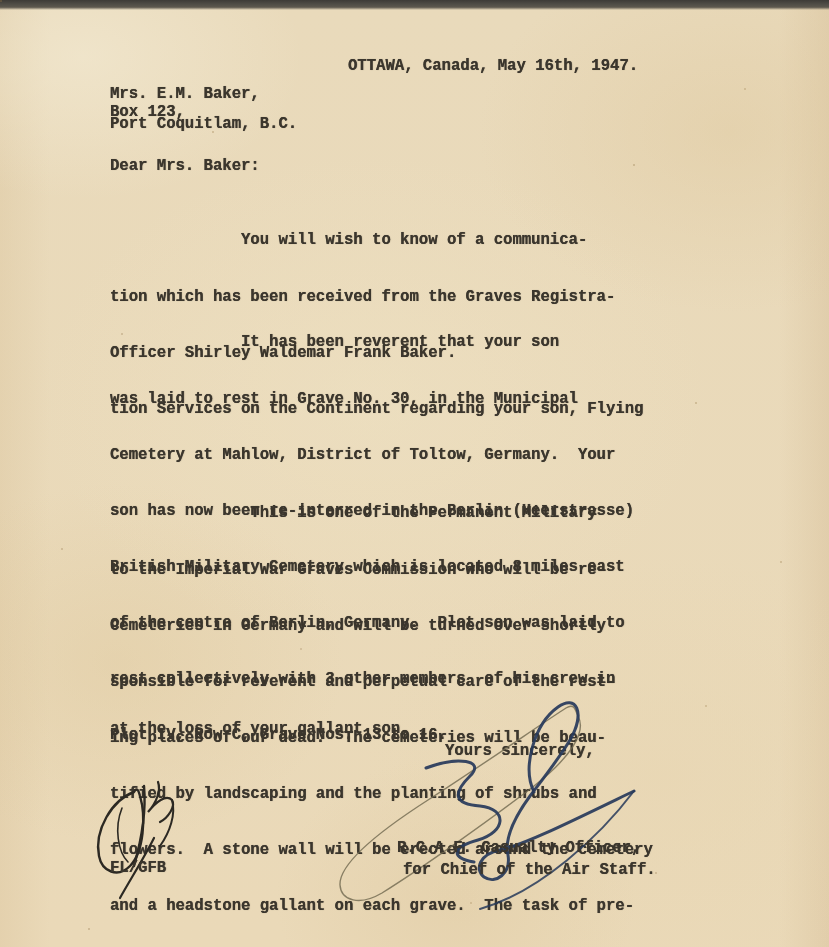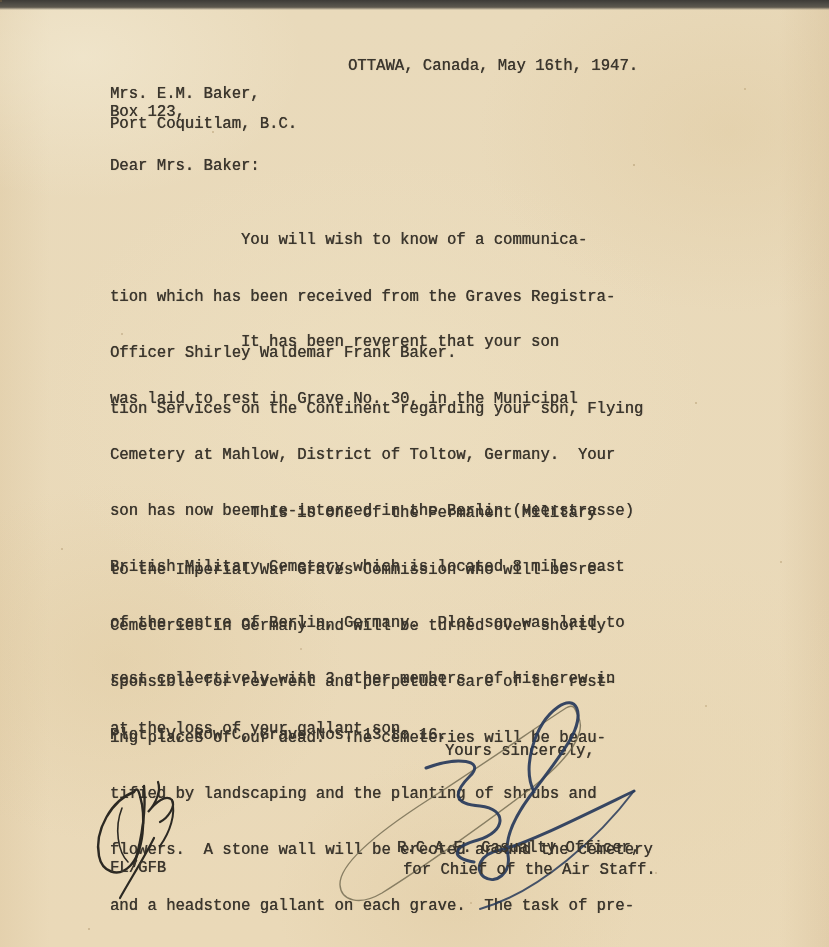--- a/index.html
+++ b/index.html
@@ -46,21 +46,21 @@
       300px 648px 0 rgba(140,110,66,0.30),
       705px 705px 0 rgba(150,120,70,0.35),
        88px 928px 0 rgba(140,110,66,0.38),
       470px 902px 0 rgba(150,120,70,0.32),
       655px 872px 0 rgba(140,110,66,0.35);
   }
   .tw {
     position: absolute;
     font-size: 15.6px;
     line-height: 18.7px;
-    font-weight: 400;
+    font-weight: 700;
     color: #3b362d;
     white-space: pre;
     letter-spacing: 0;
     text-shadow: 0.4px 0.4px 0.8px rgba(59,54,45,0.50), 0 0 0.5px rgba(59,54,45,0.75);
   }
   .sig-svg, .init-svg {
     position: absolute;
     overflow: visible;
   }
 </style>

